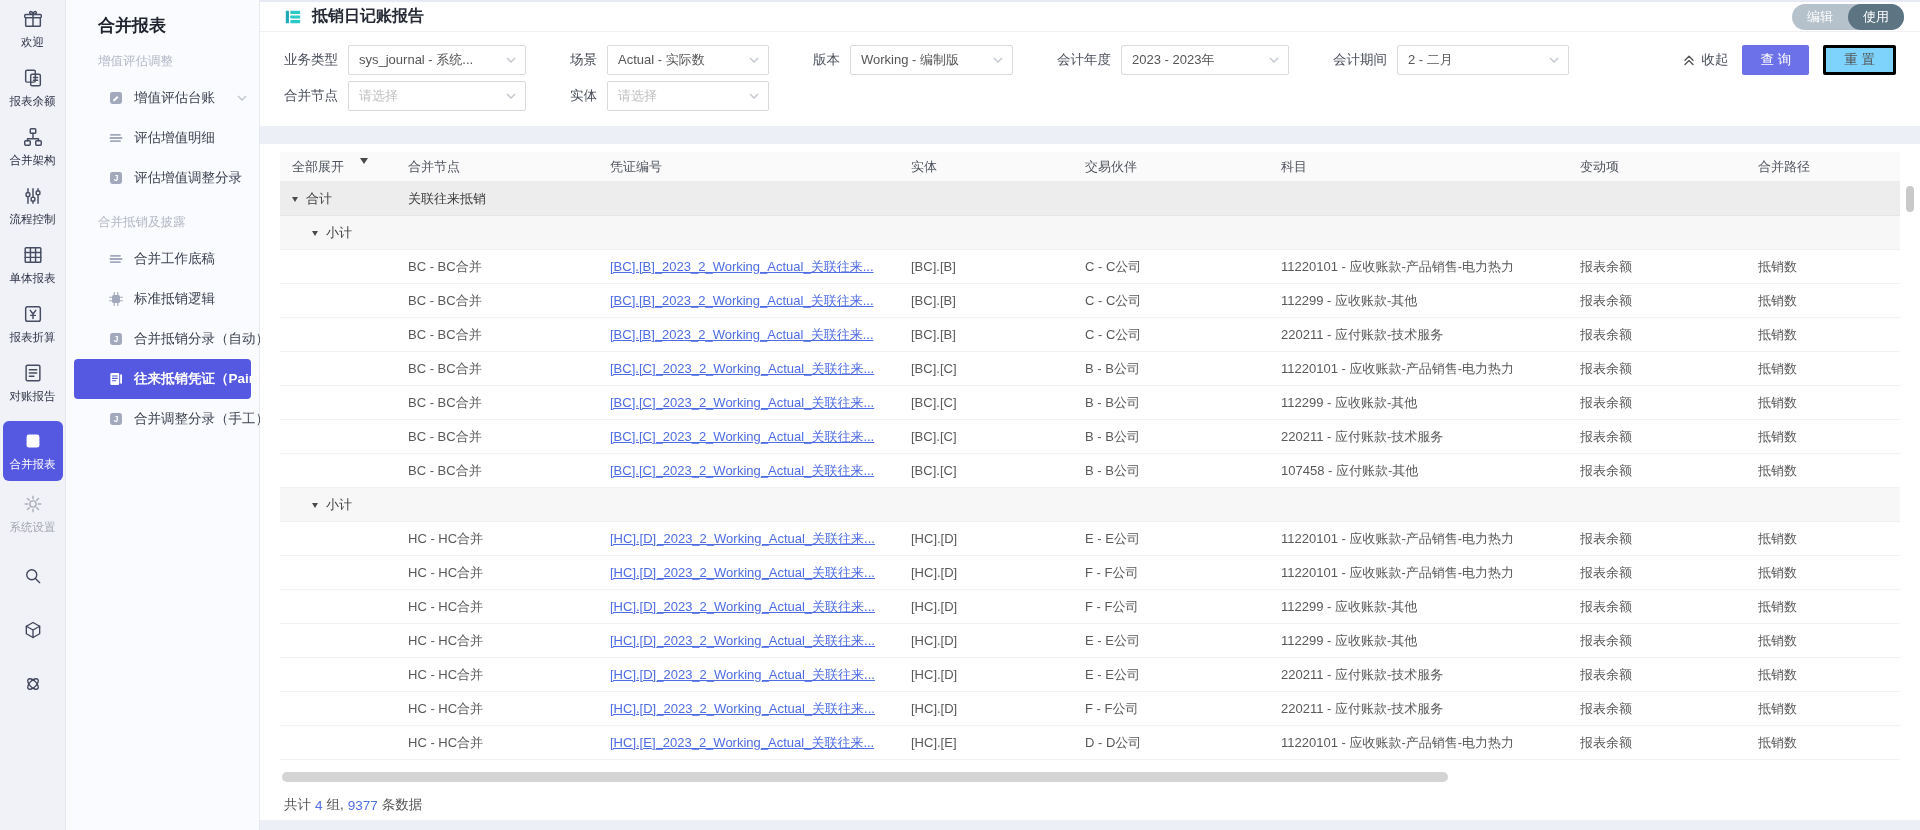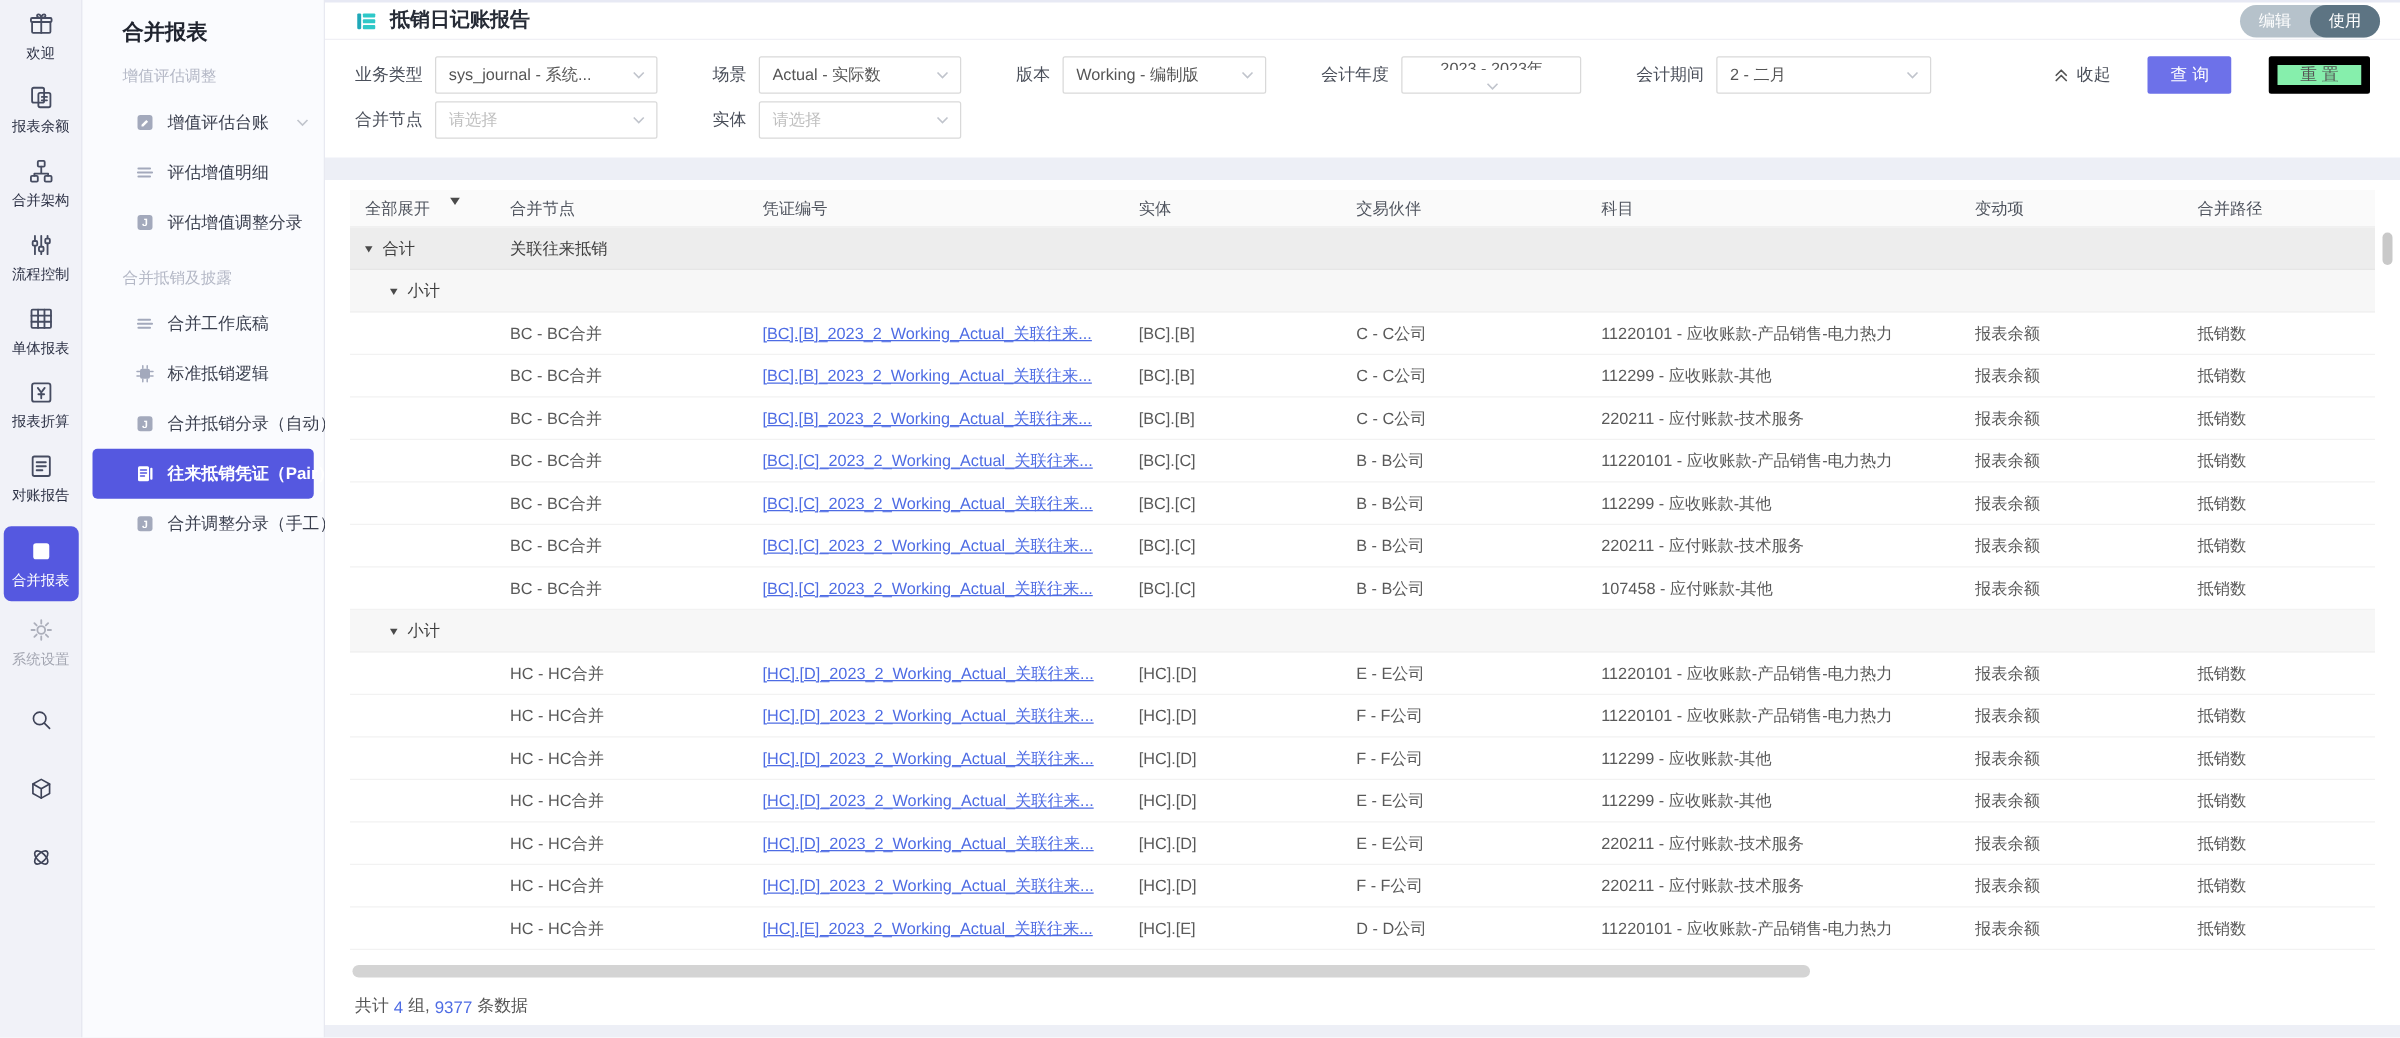--- a/index.html
+++ b/index.html
@@ -47,26 +47,26 @@
   .mode-opt.active{background:var(--pill-dark)}
   
   .filter-card{background:#fff;padding:10px 24px 12px;flex:none}
   .f-row{display:flex;align-items:center;height:36px}
   .f-field{display:flex;align-items:center;margin-right:44px}
   .f-label{font-size:13.5px;color:#4a4f5a;margin-right:10px;white-space:nowrap}
   .f-select{height:30px;border:1px solid #d9d9d9;border-radius:2px;display:flex;align-items:center;justify-content:space-between;padding:0 9px 0 10px;font-size:13px;color:#555;background:#fff;cursor:pointer;gap:8px}
   .f-select .val{white-space:nowrap;overflow:hidden;text-overflow:ellipsis}
   .f-select.ph .val{color:#c0c0c0}
   .f-select .chev svg{width:10px;height:10px}
-  .f-actions{margin-left:auto;display:flex;align-items:center;gap:30px}
+  .f-actions{margin-left:auto;display:flex;align-items:center;gap:14px}
   .collapse{display:flex;align-items:center;gap:6px;font-size:13.5px;color:#4a4f5a;cursor:pointer}
   .collapse svg{width:12px;height:12px}
   .btn{height:30px;padding:0 18px;border-radius:2px;font-size:13.5px;display:flex;align-items:center;cursor:pointer;border:none;white-space:nowrap}
   .btn.primary{background:var(--primary-btn);color:#fff}
-  .btn.plain{background:#86efac;border:7px solid #000000;color:#555}
+  .btn.plain{background:#7dd3fc;border:3px solid #000000;color:#555}
   
   .table-card{background:#fff;margin-top:18px;margin-bottom:10px;flex:1;min-height:0;padding:8px 20px 0;position:relative;display:flex;flex-direction:column;overflow:hidden}
   .tgrid{display:grid;grid-template-columns:116px 202px 301px 174px 196px 299px 178px 1fr;align-items:center}
   .thead{height:30px;background:#fafafa;border-bottom:1px solid #ededed;font-size:13px;color:#4f545e;flex:none}
   .th{padding:0 12px;display:flex;gap:16px;white-space:nowrap;overflow:hidden;cursor:pointer}
   .trow{height:34px;font-size:13px;color:#595959;border-bottom:1px solid #f2f2f2;flex:none}
   .trow.total{background:#ededed;border-bottom:1px solid #e6e6e6;color:#3d3d3d}
   .trow.subtotal{background:#f7f7f7;border-bottom:1px solid #efefef;color:#3d3d3d}
   .td{padding:0 12px;white-space:nowrap;overflow:hidden;text-overflow:ellipsis}
   .td a{color:var(--link);text-decoration:underline;cursor:pointer}
@@ -313,21 +313,21 @@
             <div class="f-select" style="width: 163px;">
               <span class="val">Working - 编制版</span>
               <span class="ic chev">
                 <svg viewBox="0 0 10 6" fill="none" stroke="#c0c4cc" stroke-width="1.3">
                   <polyline points="1,1 5,5 9,1"></polyline>
                 </svg>
               </span>
             </div>
           </div><div class="f-field">
             <span class="f-label">会计年度</span>
-            <div class="f-select" style="width: 144px; flex-direction: column;">
+            <div class="f-select" style="width: 168px;">
               <span class="val">2023 - 2023年</span>
               <span class="ic chev">
                 <svg viewBox="0 0 10 6" fill="none" stroke="#c0c4cc" stroke-width="1.3">
                   <polyline points="1,1 5,5 9,1"></polyline>
                 </svg>
               </span>
             </div>
           </div><div class="f-field">
             <span class="f-label">会计期间</span>
             <div class="f-select" style="width: 172px;">

